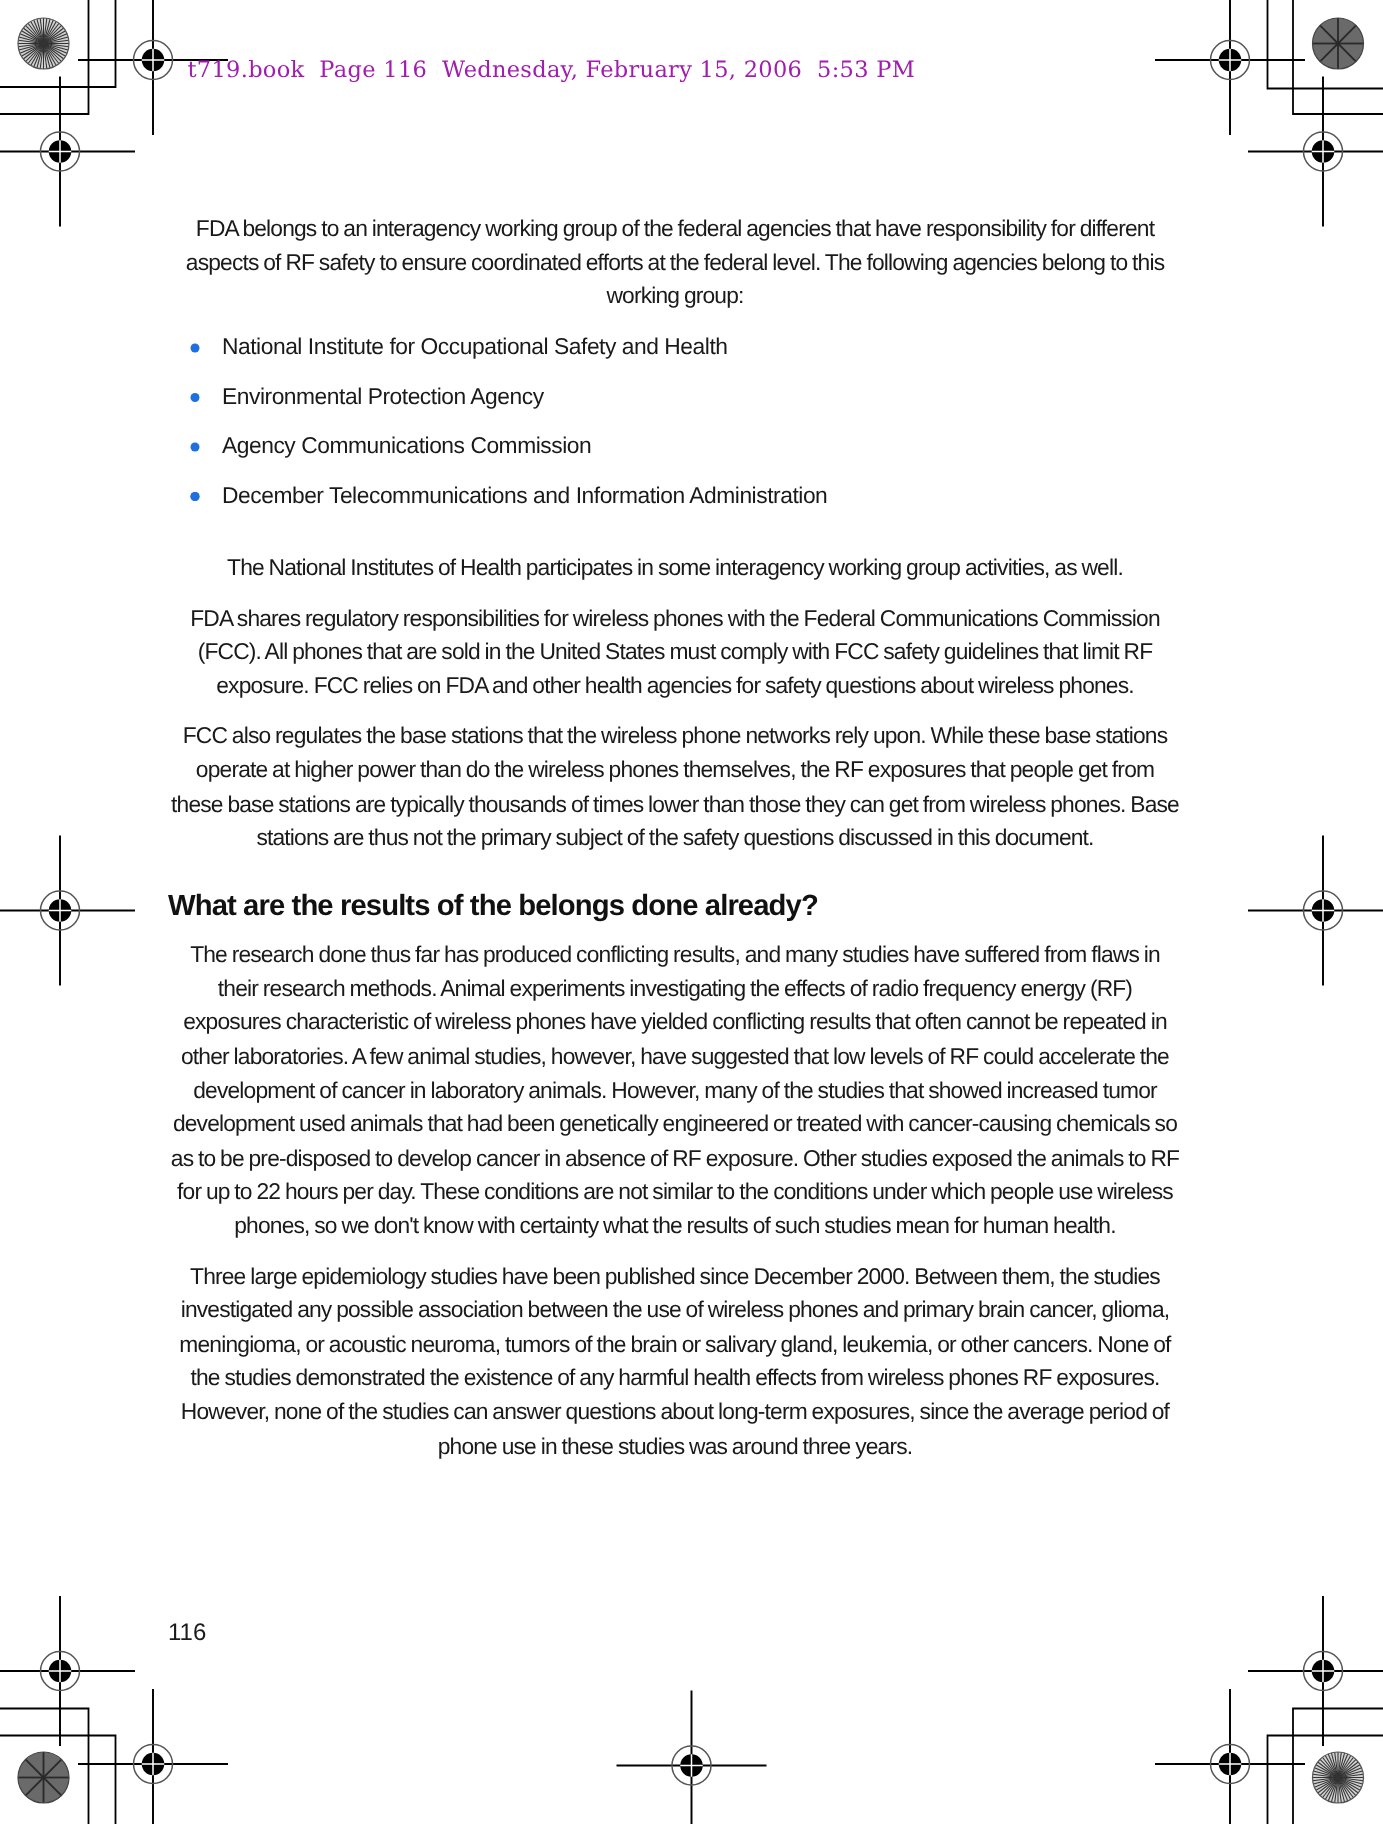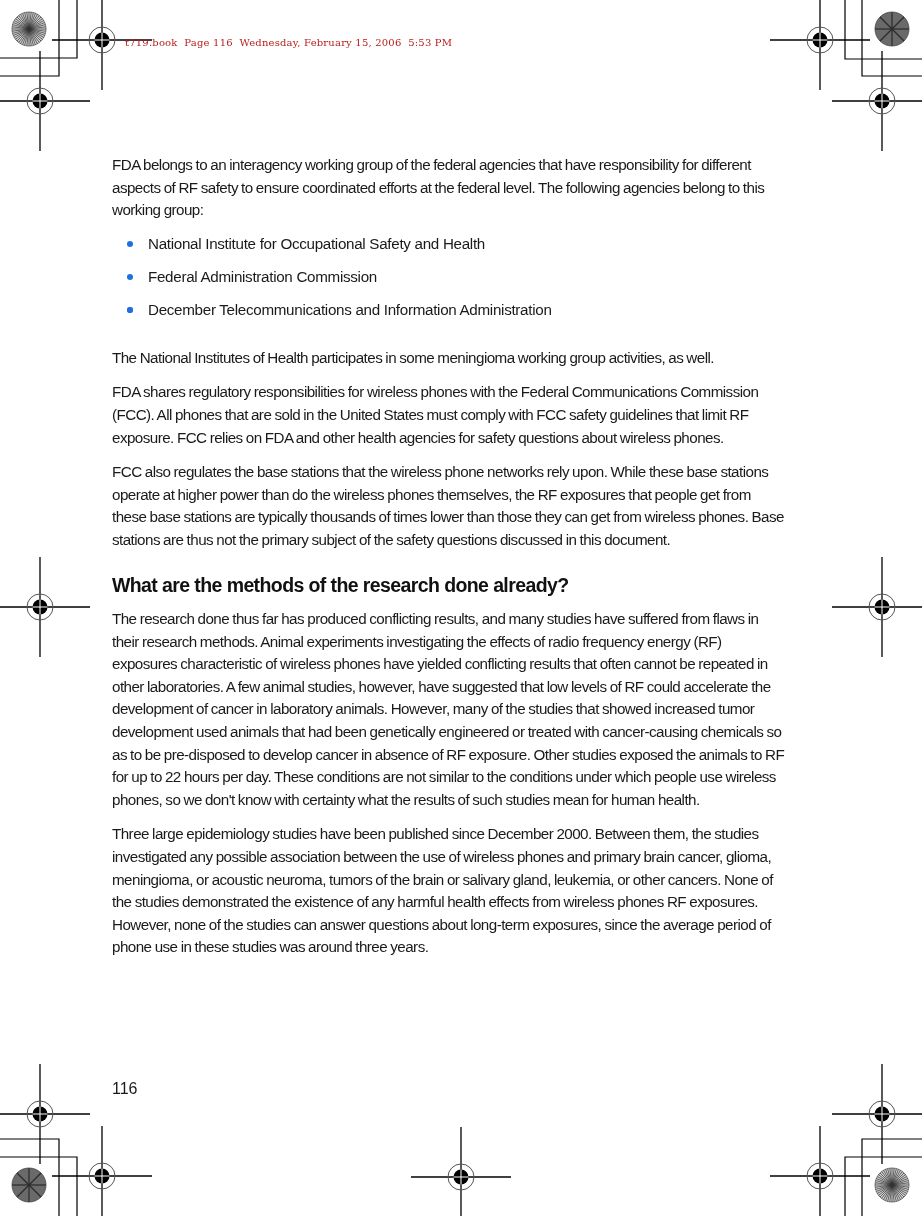--- a/index.html
+++ b/index.html
@@ -1,28 +1,28 @@
 <!DOCTYPE html>
 <html><head>
 <meta charset="utf-8">
 <style>
   html, body { margin:0; padding:0; background:#ffffff; }
   body { width:922px; height:1216px; position:relative; overflow:hidden; color:#1a1a1a; }
   .marks { position:absolute; left:0; top:0; width:922px; height:1216px; }
   .header-line {
     position:absolute; left:125px; top:37px;
-    font-family:"DejaVu Serif", serif; font-size:10px; letter-spacing:0.2px;
-    color:#b91c1c; white-space:pre;
+    font-family:"DejaVu Serif", serif; font-size:15px; letter-spacing:0.2px;
+    color:#a21caf; white-space:pre;
   }
   .content {
     position:absolute; left:112px; top:142px; width:676px;
     font-family:"Liberation Sans", sans-serif; font-size:15.2px; line-height:22.6px;
     color:#1a1a1a;
   }
-  .content p { margin:12px 0 11px 0; letter-spacing:-0.55px; word-spacing:-0.5px; }
+  .content p { margin:0 0 11px 0; letter-spacing:-0.55px; word-spacing:-0.5px;text-align:center; }
   .content ul { list-style:none; margin:4px 0 25px 0; padding:0 0 0 15px; }
   .content li { position:relative; padding-left:21px; margin:0 0 10.6px 0; letter-spacing:-0.3px; }
   .content li .bullet {
     position:absolute; left:0; top:8px; width:6px; height:6px; border-radius:50%;
   }
   .content h2 {
     font-family:"Liberation Sans", sans-serif; font-weight:bold; font-size:19.5px;
     margin:22px 0 11px 0; letter-spacing:-0.6px; color:#111;
   }
   .page-number {
@@ -149,28 +149,29 @@
   <use href="#reg" x="820" y="1176"></use>
 </svg>
 
 <div class="header-line">t719.book  Page 116  Wednesday, February 15, 2006  5:53 PM</div>
 
 <div class="content">
   <p>FDA belongs to an interagency working group of the federal agencies that have responsibility for different aspects of RF safety to ensure coordinated efforts at the federal level. The following agencies belong to this working group:</p>
 
   <ul>
     <li><span class="bullet" style="background: rgb(30, 111, 224);"></span><span>National Institute for Occupational Safety and Health</span></li>
-    <li><span class="bullet" style="background: rgb(30, 111, 224);"></span><span>Federal Administration Commission</span></li>
+    <li><span class="bullet" style="background: rgb(30, 111, 224);"></span><span>Environmental Protection Agency</span></li>
+    <li><span class="bullet" style="background: rgb(30, 111, 224);"></span><span>Agency Communications Commission</span></li>
     <li><span class="bullet" style="background: rgb(30, 111, 224);"></span></li>
     <li><span class="bullet" style="background: rgb(30, 111, 224);"></span><span>December Telecommunications and Information Administration</span></li>
   </ul>
 
-  <p>The National Institutes of Health participates in some meningioma working group activities, as well.</p>
+  <p>The National Institutes of Health participates in some interagency working group activities, as well.</p>
   <p>FDA shares regulatory responsibilities for wireless phones with the Federal Communications Commission (FCC). All phones that are sold in the United States must comply with FCC safety guidelines that limit RF exposure. FCC relies on FDA and other health agencies for safety questions about wireless phones.</p>
   <p>FCC also regulates the base stations that the wireless phone networks rely upon. While these base stations operate at higher power than do the wireless phones themselves, the RF exposures that people get from these base stations are typically thousands of times lower than those they can get from wireless phones. Base stations are thus not the primary subject of the safety questions discussed in this document.</p>
 
-  <h2>What are the methods of the research done already?</h2>
+  <h2>What are the results of the belongs done already?</h2>
 
   <p>The research done thus far has produced conflicting results, and many studies have suffered from flaws in their research methods. Animal experiments investigating the effects of radio frequency energy (RF) exposures characteristic of wireless phones have yielded conflicting results that often cannot be repeated in other laboratories. A few animal studies, however, have suggested that low levels of RF could accelerate the development of cancer in laboratory animals. However, many of the studies that showed increased tumor development used animals that had been genetically engineered or treated with cancer-causing chemicals so as to be pre-disposed to develop cancer in absence of RF exposure. Other studies exposed the animals to RF for up to 22 hours per day. These conditions are not similar to the conditions under which people use wireless phones, so we don't know with certainty what the results of such studies mean for human health.</p>
   <p>Three large epidemiology studies have been published since December 2000. Between them, the studies investigated any possible association between the use of wireless phones and primary brain cancer, glioma, meningioma, or acoustic neuroma, tumors of the brain or salivary gland, leukemia, or other cancers. None of the studies demonstrated the existence of any harmful health effects from wireless phones RF exposures. However, none of the studies can answer questions about long-term exposures, since the average period of phone use in these studies was around three years.</p>
 </div>
 
 <div class="page-number">116</div>
 
 </body></html>

